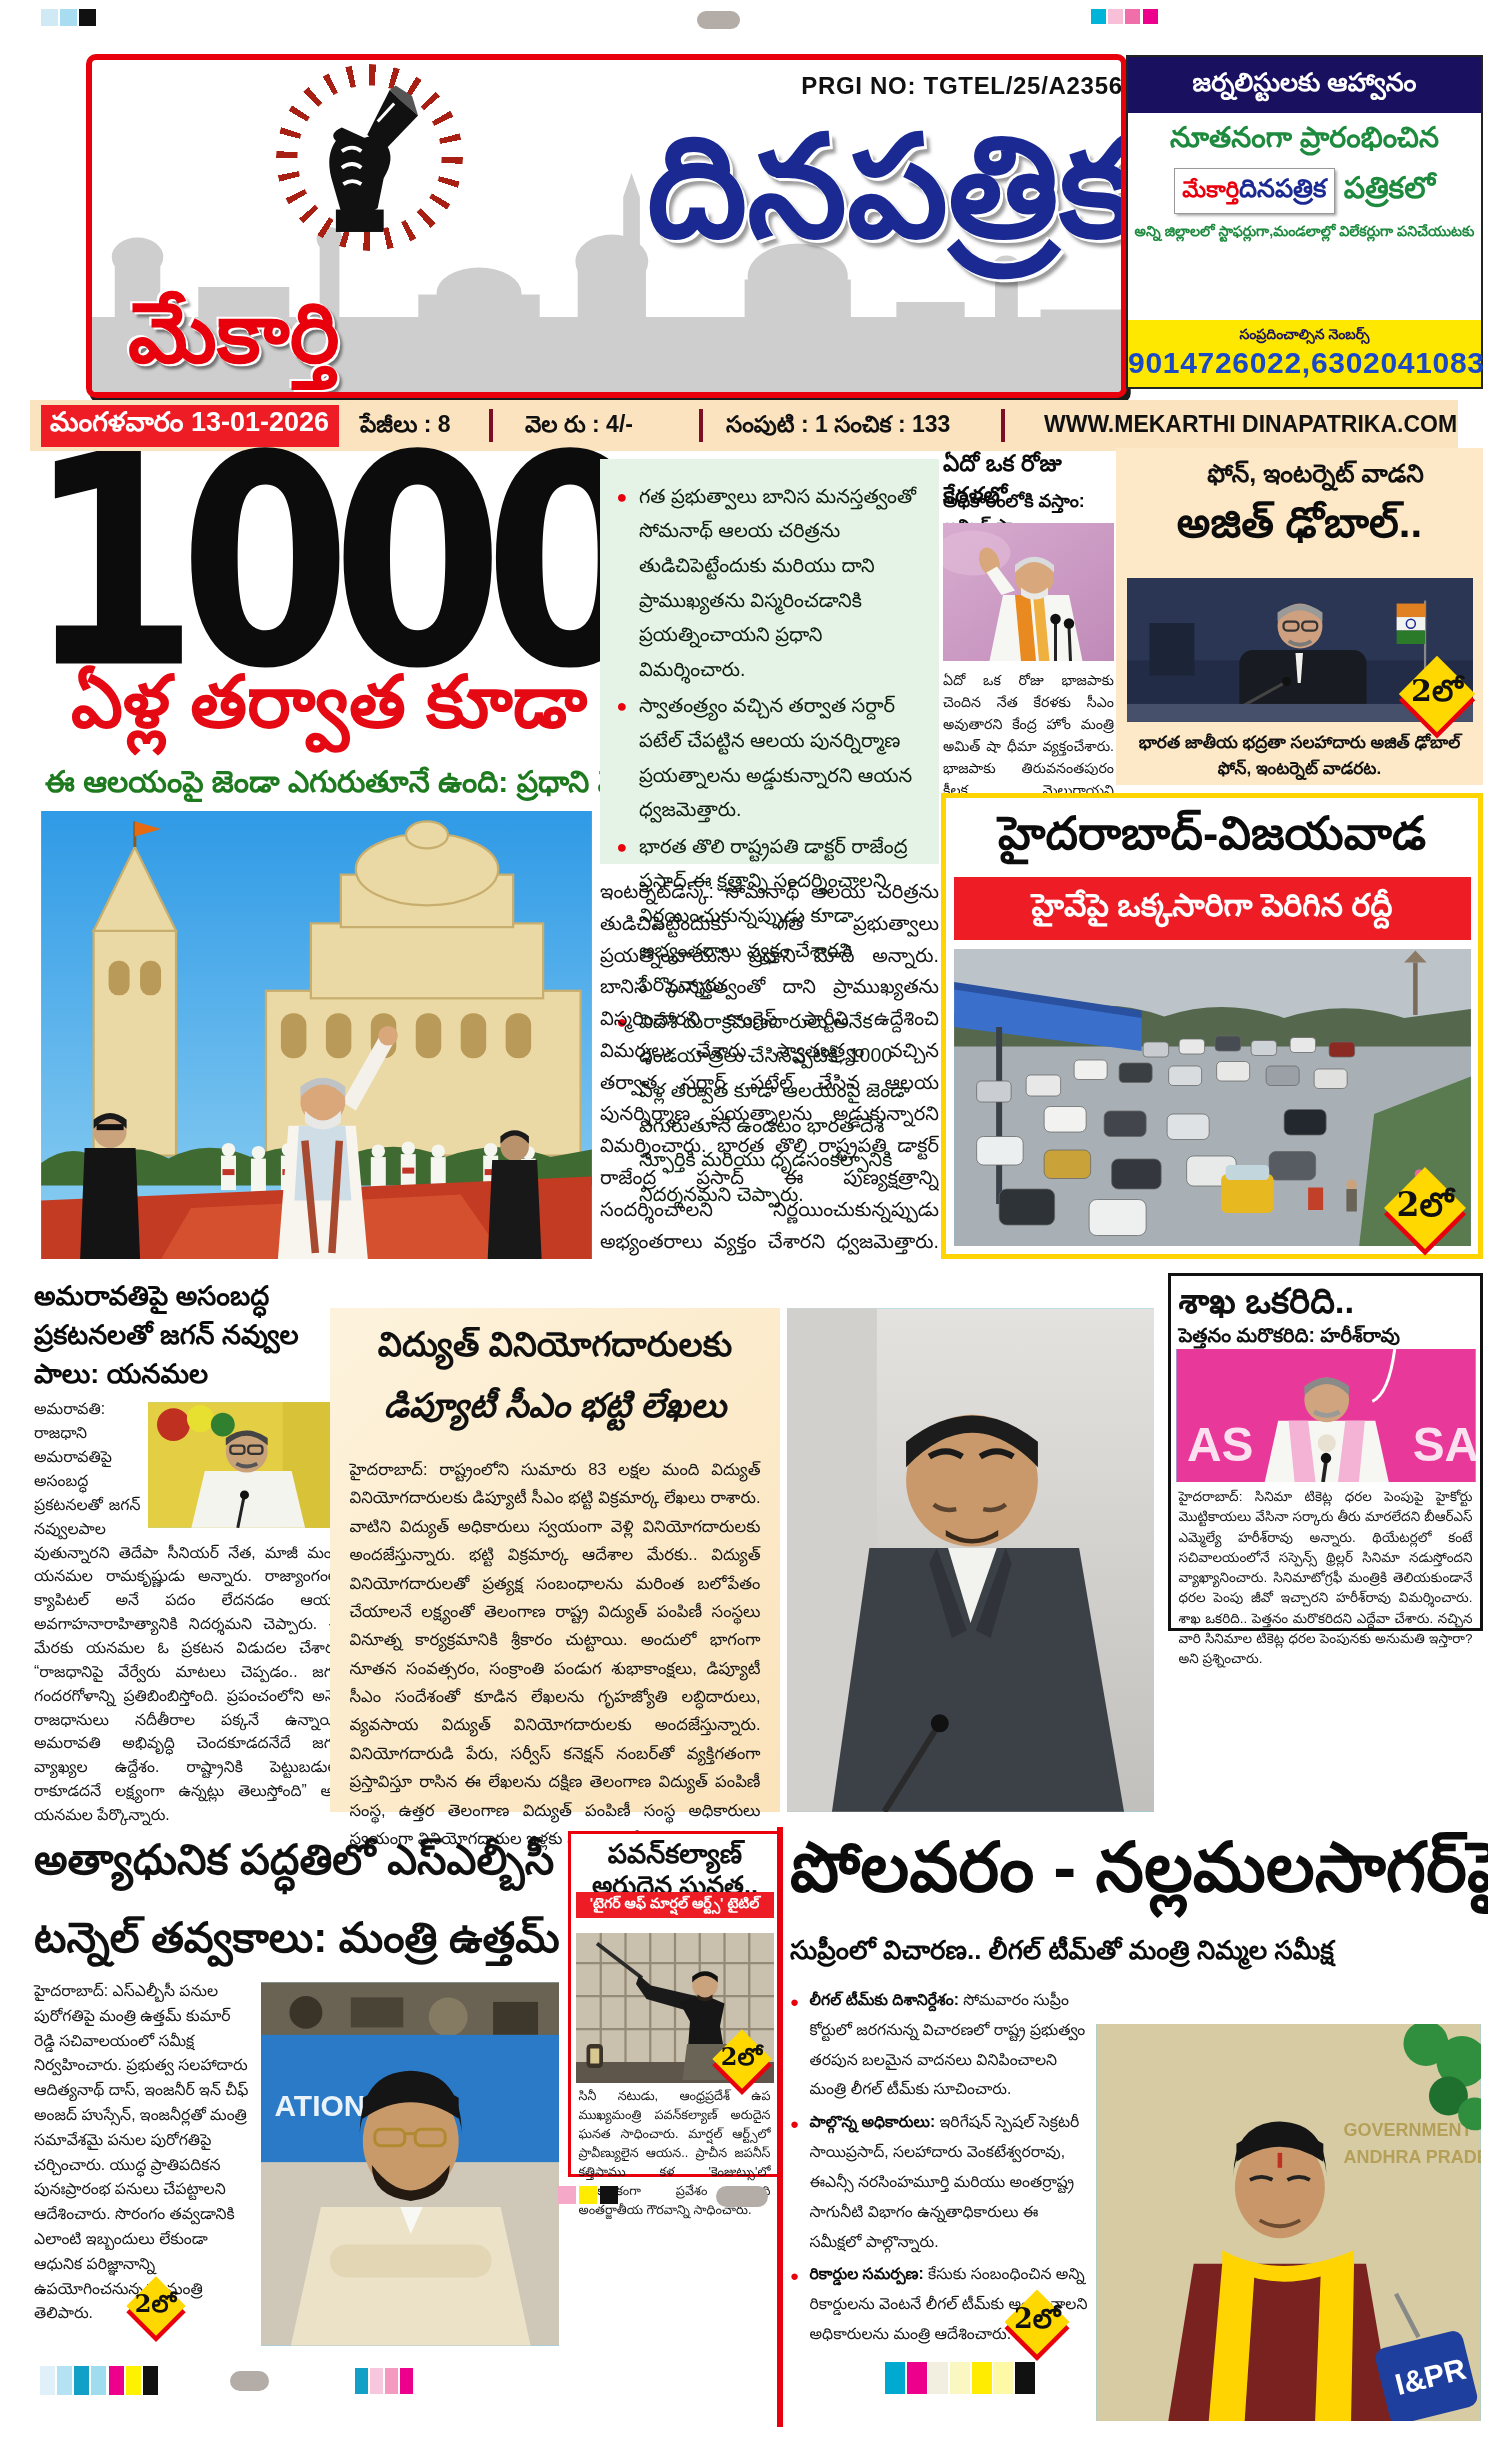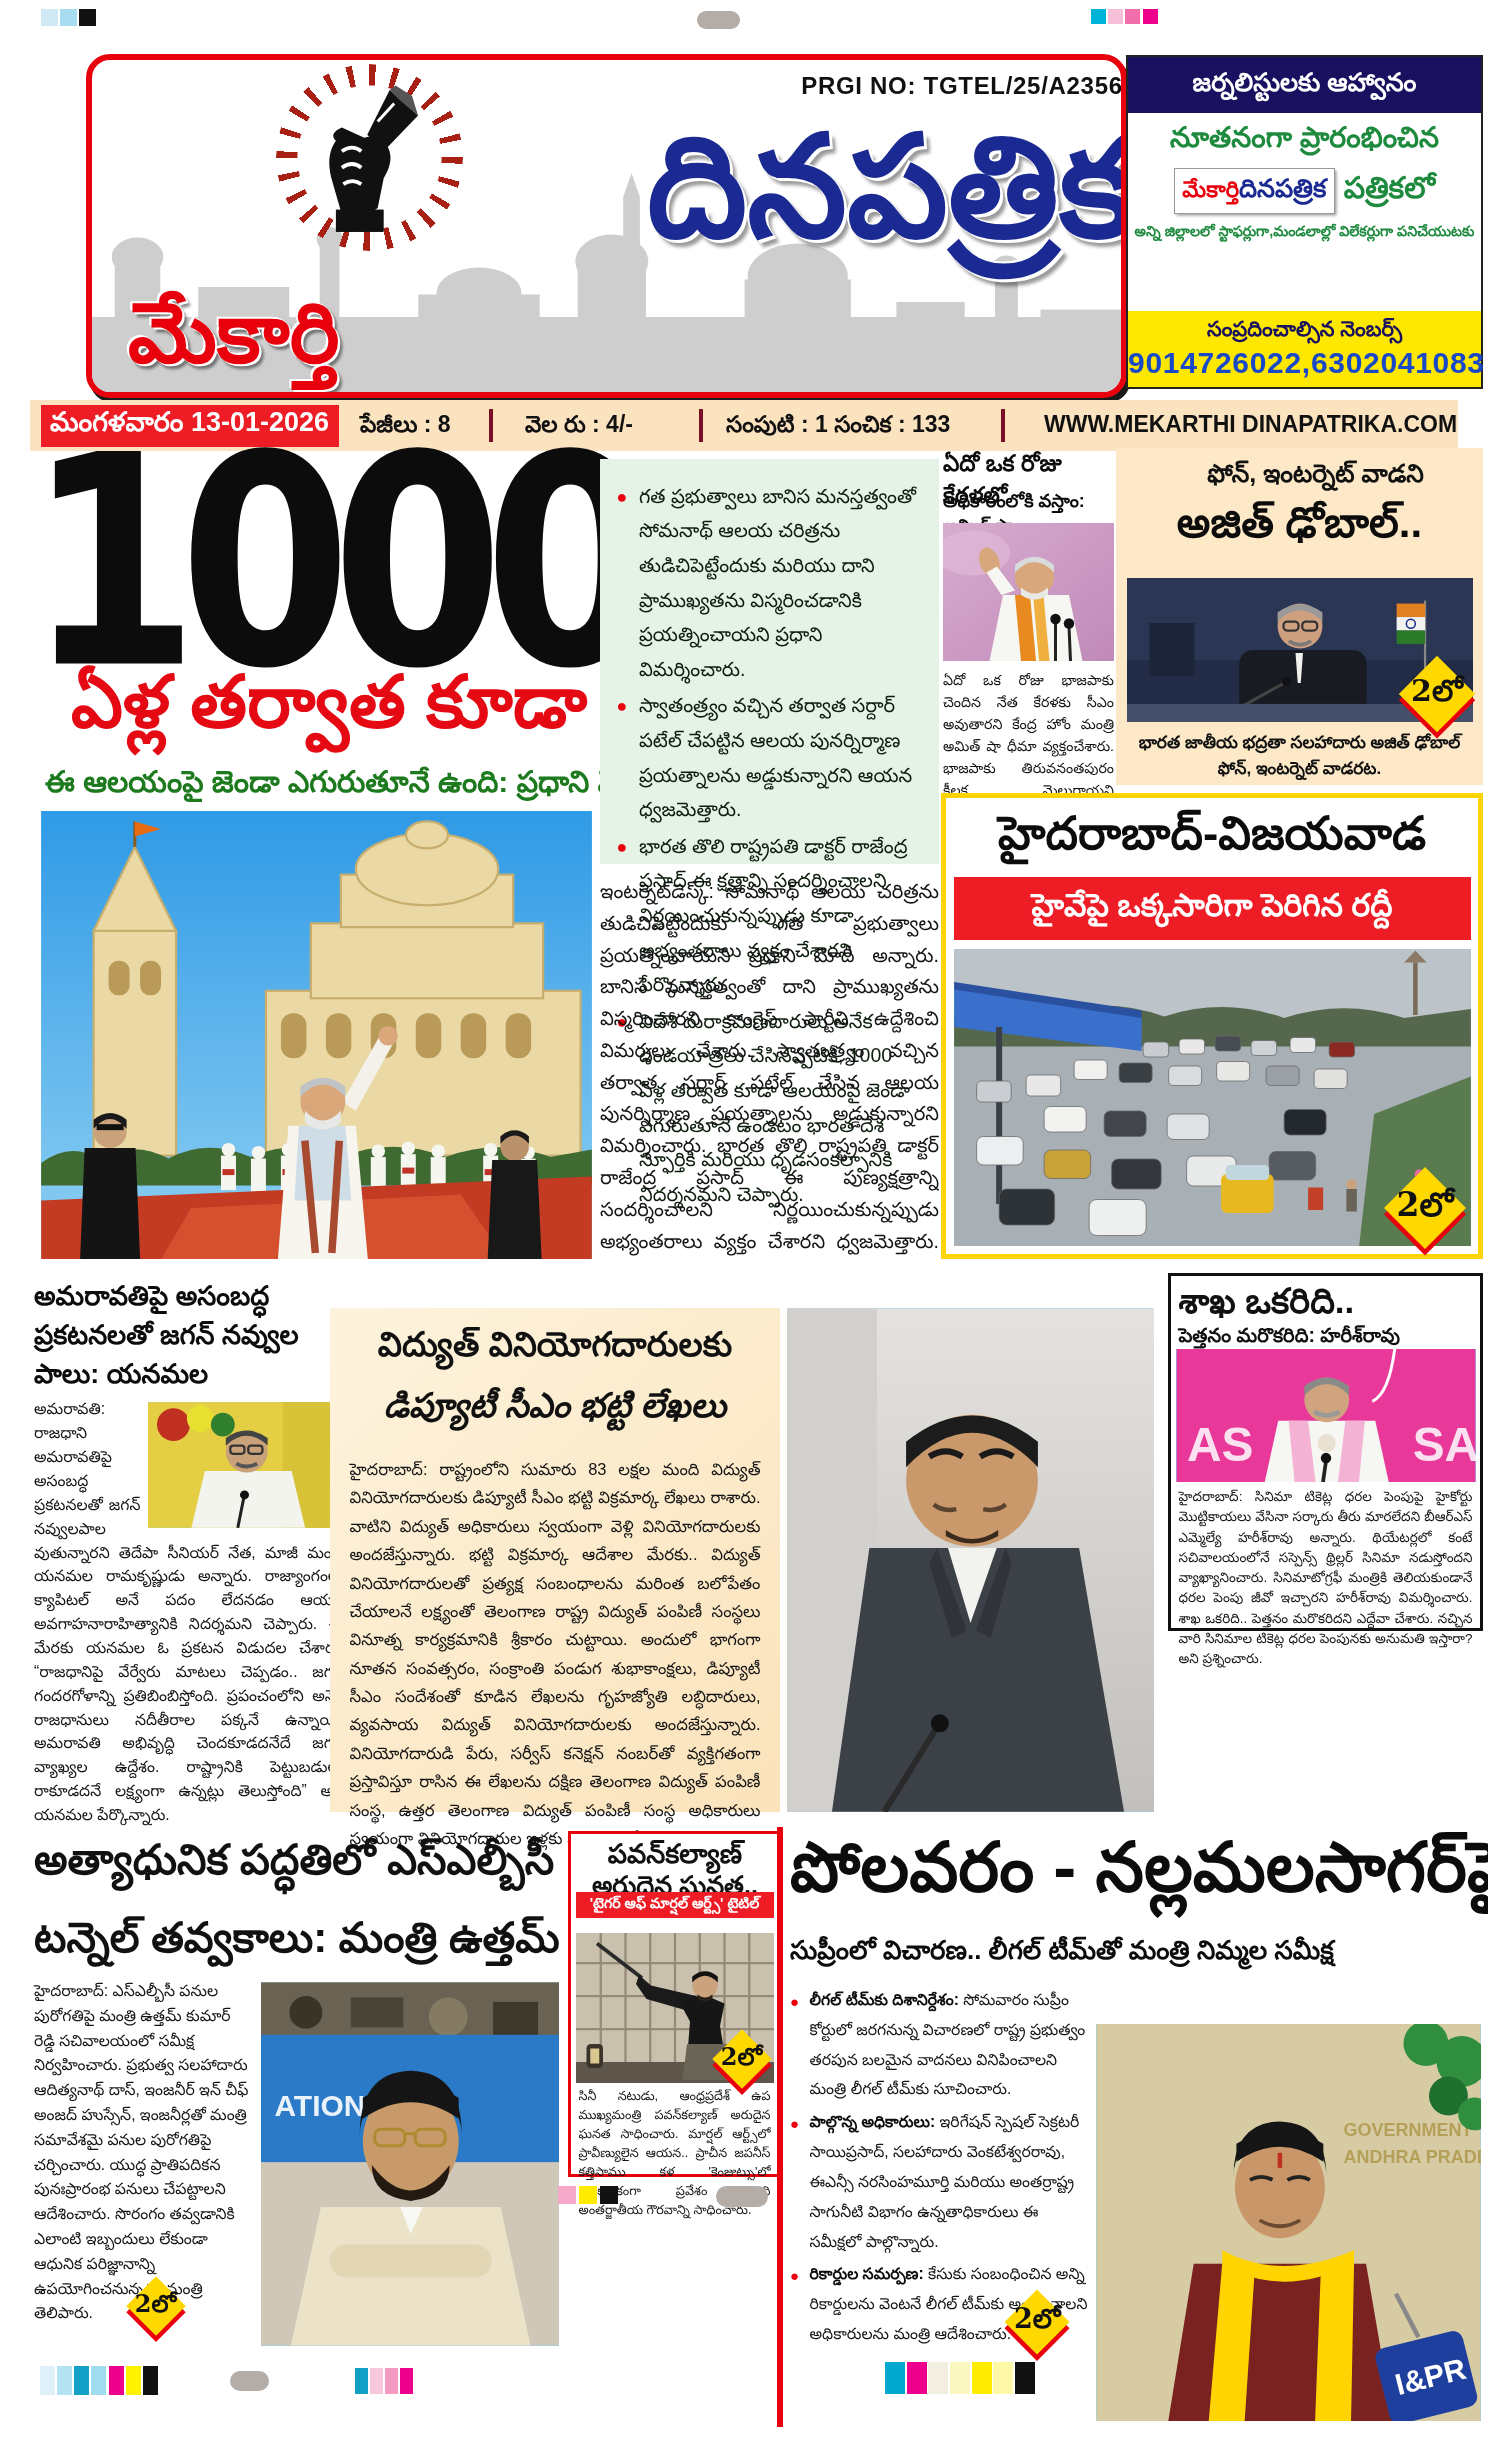--- a/index.html
+++ b/index.html
@@ -5,21 +5,21 @@
   html,body{margin:0;padding:0;background:#efefef;}
   #page{position:relative;width:1488px;height:2462px;background:#ffffff;overflow:hidden;
         font-family:"Liberation Sans",sans-serif;color:#111;}
   .ph{position:absolute;overflow:hidden;background:#7dd3fc;}
   .ph svg{display:block;}
   
   .mark{position:absolute;}
   .pill{position:absolute;background:#b3aca7;border-radius:10.5px;}
   
   #mast{position:absolute;left:86px;top:54px;width:1029px;height:332px;background:#fff;
-        border:6px solid #e8000d;border-radius:24px;box-shadow:3.7px 5.2px 0 #1a1a1a;overflow:hidden;}
+        border:6px solid #e8000d;border-radius:10px;box-shadow:3.7px 5.2px 0 #1a1a1a;overflow:hidden;}
   #skyline{position:absolute;left:0;bottom:0;width:100%;height:225px;opacity:.9;}
   #prgi{position:absolute;left:645px;top:12px;width:450px;text-align:center;
         font-weight:bold;font-size:24px;color:#111;letter-spacing:0.7px;}
   #rays{position:absolute;left:184px;top:3.7px;width:187px;height:187px;border-radius:50%;
         background:repeating-conic-gradient(#a81f14 0deg 4deg,transparent 4deg 15deg);
         -webkit-mask:radial-gradient(circle,transparent 54%,#000 55%);
         mask:radial-gradient(circle,transparent 54%,#000 55%);}
   #fist{position:absolute;left:214px;top:21px;width:127px;height:157px;}
   #mast-red{position:absolute;left:36px;top:225px;font-size:84px;font-weight:bold;color:#e8000d;
         text-shadow:2.2px 2.2px 0 #fff,-2.2px -2.2px 0 #fff,4.5px 5.2px 3px rgba(0,0,0,.45);white-space:nowrap;}
@@ -31,21 +31,21 @@
   #ad-banner{background:#191060;color:#fff;font-weight:bold;font-size:25.5px;padding:10.5px 3px;}
   #ad-line1{color:#1d8a3e;font-weight:bold;font-size:28.5px;margin-top:7.5px;}
   #ad-logorow{display:flex;align-items:center;justify-content:center;gap:9px;margin-top:7.5px;}
   #ad-logo{border:1.5px solid #999;box-shadow:1.5px 2.2px 3px rgba(0,0,0,.4);padding:4.5px 7.5px;background:#fff;}
   #ad-logo .r{color:#e8000d;font-weight:bold;font-size:22.5px;}
   #ad-logo .b{color:#1b2a92;font-weight:bold;font-size:25.5px;}
   #ad-line2{color:#1d8a3e;font-weight:bold;font-size:30px;}
   #ad-line3{color:#1d8a3e;font-weight:bold;font-size:14.2px;margin-top:9px;}
   #ad-line4{color:#e8000d;font-weight:bold;font-size:32px;margin-top:6px;}
   #ad-yellow{position:absolute;left:0;bottom:0;width:100%;background:#ffe800;padding:6px 0 7.5px;}
-  #ad-contact{color:#191060;font-weight:bold;font-size:21px;}
+  #ad-contact{color:#191060;font-weight:bold;font-size:14px;}
   #ad-phones{color:#1a49c8;font-weight:bold;font-size:30px;letter-spacing:0.7px;}
   
   #dateline{position:absolute;left:30px;top:400px;width:1428px;height:51px;background:#fbe3c0;}
   #datebox{position:absolute;left:10.5px;top:4.5px;width:298px;height:42px;background:#ee1c25;color:#fff;
         font-weight:bold;font-size:27px;display:flex;align-items:center;justify-content:center;}
   .dl{position:absolute;top:10.5px;font-weight:bold;font-size:23px;color:#111;white-space:nowrap;}
   .sep{position:absolute;top:9px;width:3.7px;height:33px;background:#7a0f26;}
   
   #num1000{position:absolute;left:27px;top:444px;font-family:"DejaVu Sans",sans-serif;
         font-weight:800;font-size:247px;line-height:.82;letter-spacing:-19.5px;color:#0c0c0c;

